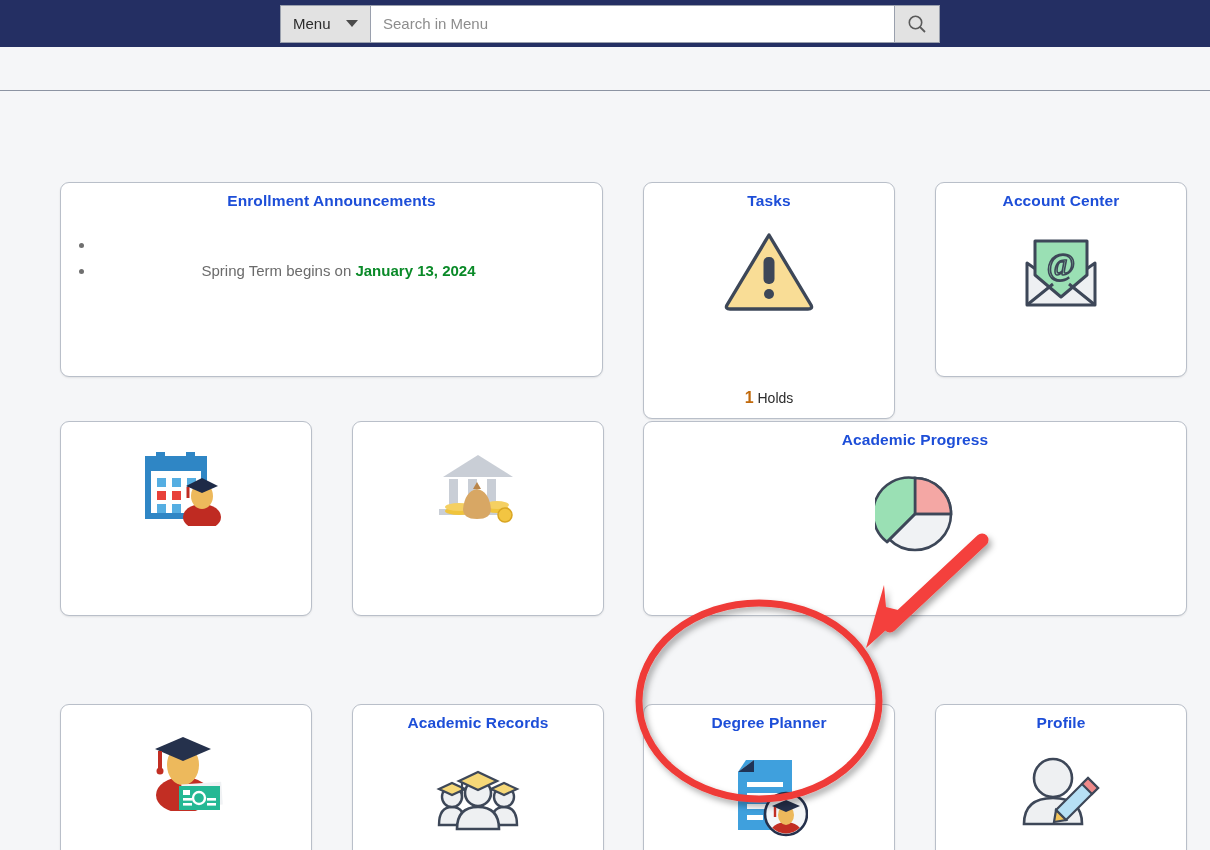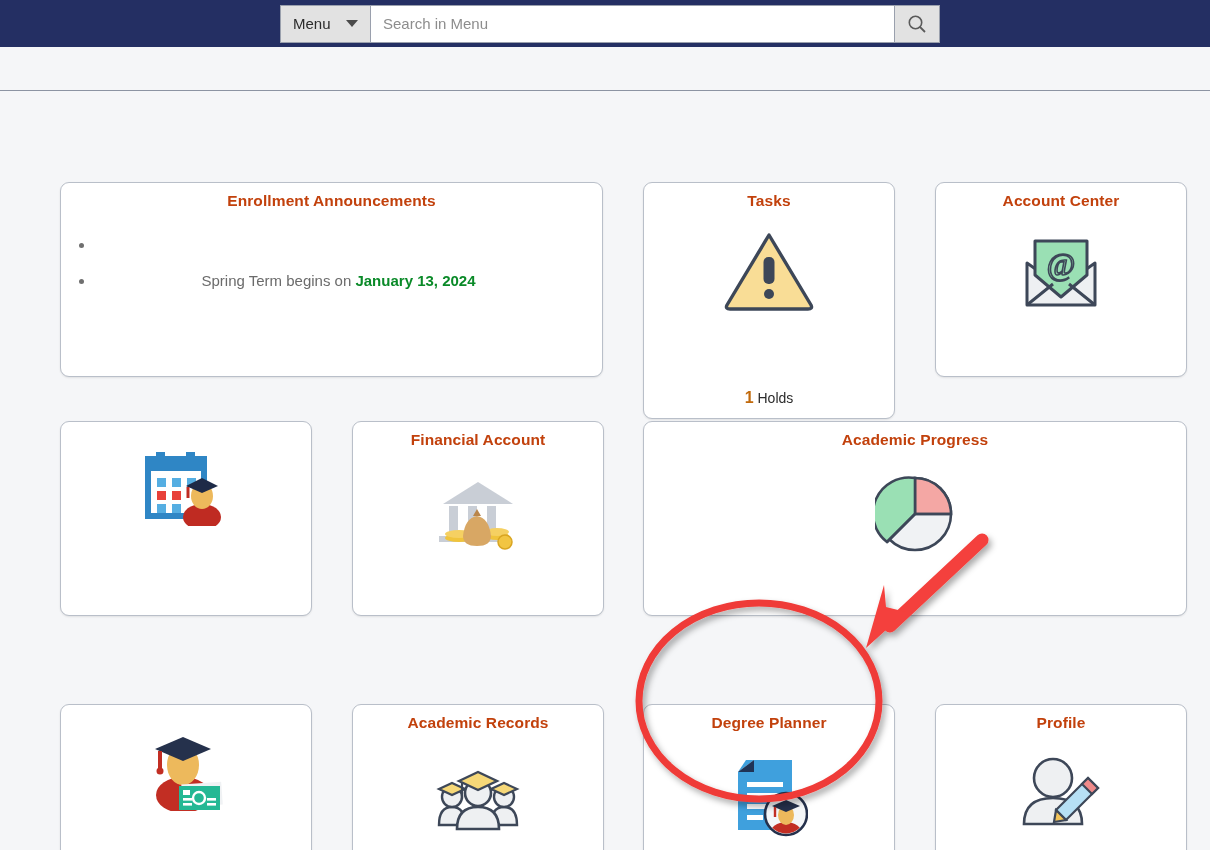--- a/index.html
+++ b/index.html
@@ -60,39 +60,39 @@
   #grid { position:relative; padding:0; }
   .tile {
     position:absolute;
     background:#fff;
     border:1px solid #b9bfc9;
     border-radius:9px;
     box-shadow:0 1px 2px rgba(0,0,0,.09);
   }
   .tile-title {
     text-align:center;
-    color:#c2410c;
+    color:#1d4ed8;
     font-weight:bold;
     font-size:15.5px;
     padding-top:9px;
     letter-spacing:.1px;
   }
   .tile-body {
     display:flex; align-items:center; justify-content:center;
     width:100%;
   }
   .tile-footer {
     position:absolute; left:0; right:0; bottom:11px;
     text-align:center; font-size:14px; color:#2b2b2b;
   }
   .holds-num { color:#c1690b; font-weight:bold; font-size:16px; }
 
   
   .ann-list { margin:0; padding:26px 0 0 34px; list-style:disc; }
-  .ann-list li { color:#6f6f6f; margin-bottom:18px; }
+  .ann-list li { color:#6f6f6f; margin-bottom:8px; }
   .ann-text { font-size:15px; color:#6b6b6b; display:block; text-align:center; margin-left:-20px;}
   .ann-date { color:#0a8a28; font-weight:bold; }
 
   
   #overlay { position:absolute; inset:0; pointer-events:none; }
 </style>
 </head>
 <body>
 
 <div id="header">
@@ -170,21 +170,20 @@
         <rect x="28" y="56" width="9" height="9" fill="#55aee2"></rect>
         <ellipse cx="58" cy="69" rx="19" ry="13" fill="#bf2b22"></ellipse>
         <ellipse cx="58" cy="48" rx="11" ry="13" fill="#edb95c"></ellipse>
         <path d="M42 38 L58 30 L74 38 L58 45 Z" fill="#1e2a47"></path>
         <path d="M44 39 L44 50" stroke="#bf2b22" stroke-width="3"></path>
       </svg>
     </div>
   </div>
 
   <div class="tile" style="left:352px;top:330px;width:252px;height:195px;">
-    <div class="tile-title">Financial Account</div>
     <div class="tile-body" style="height:130px;">
       <svg width="86" height="76" viewBox="0 0 86 76">
         <path d="M43 6 L78 28 L8 28 Z" fill="#c9ced6"></path>
         <rect x="14" y="30" width="9" height="30" fill="#c9ced6"></rect>
         <rect x="33" y="30" width="9" height="30" fill="#c9ced6"></rect>
         <rect x="52" y="30" width="9" height="30" fill="#c9ced6"></rect>
         <rect x="4" y="60" width="66" height="6" fill="#c9ced6"></rect>
         <ellipse cx="24" cy="62" rx="14" ry="4" fill="#f0c43c"></ellipse>
         <ellipse cx="24" cy="58" rx="14" ry="4" fill="#f5d062"></ellipse>
         <ellipse cx="62" cy="60" rx="12" ry="4" fill="#f0c43c"></ellipse>

